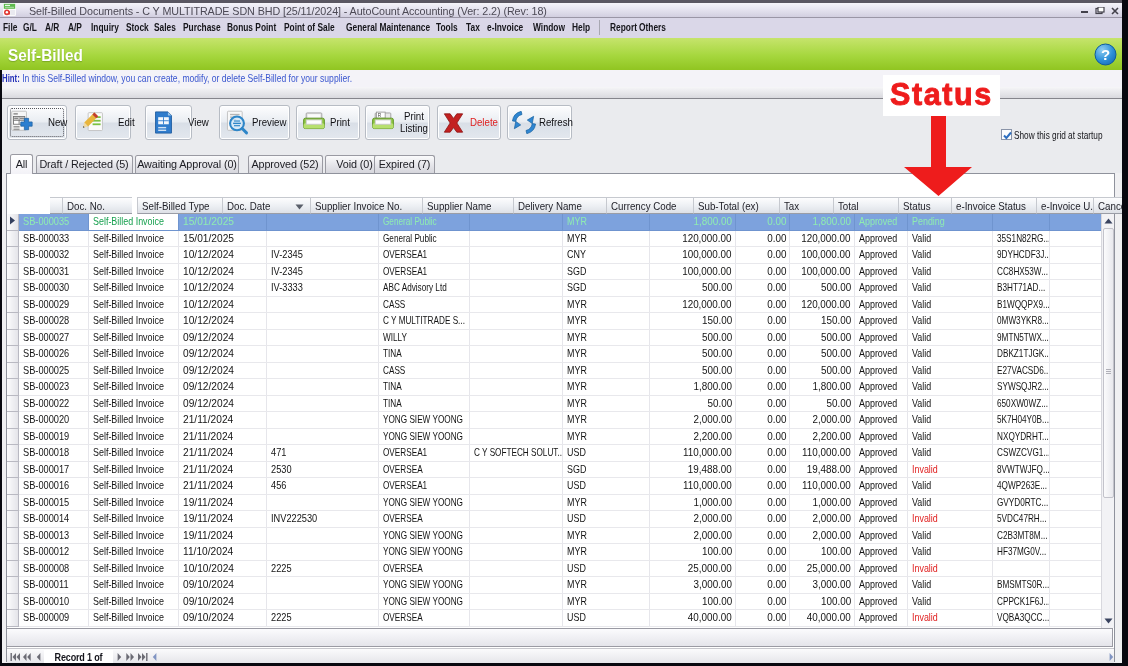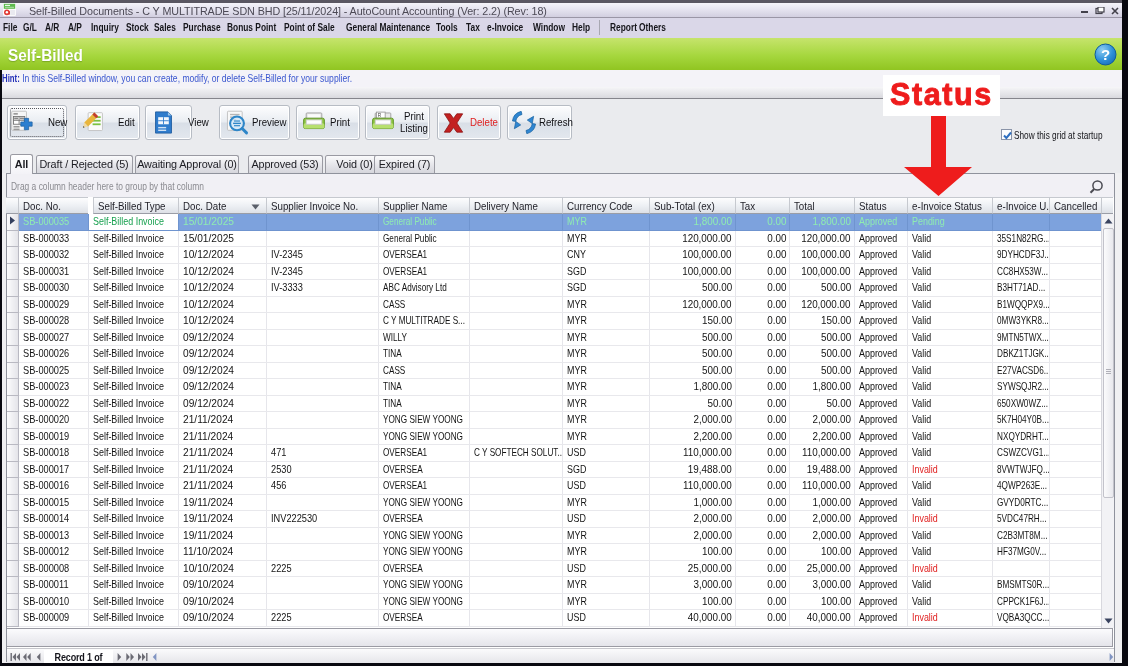--- a/index.html
+++ b/index.html
@@ -24,29 +24,29 @@
 .tbtn .lbl{font-size:11px;color:#101014;white-space:nowrap;line-height:11.5px;transform:scaleX(0.88);transform-origin:0 50%;}
 .tbtn svg{flex:0 0 auto;}
 .focusring{position:absolute;left:2px;top:2px;right:2px;bottom:2px;border:1px dotted #55565c;border-radius:2px;}
 
 .chk{left:1000.5px;top:128.5px;width:11px;height:11px;background:#fdfdfd;border:1px solid #8a94a8;}
 .chk svg{position:absolute;left:0px;top:0px;}
 .chklbl{left:1014px;top:128.5px;font-size:11px;color:#15151a;white-space:nowrap;transform:scaleX(0.75);transform-origin:0 0;}
 
 .tabrow{left:1px;top:152.5px;width:1121px;height:20px;background:#eaebee;}
 .tab{position:absolute;top:155px;height:17.5px;border:1px solid #9a9aa2;border-bottom:none;border-radius:2.5px 2.5px 0 0;background:linear-gradient(#fbfbfc,#e3e3e8 60%,#d6d6dc);font-size:10.8px;color:#1c1c22;text-align:center;line-height:17px;white-space:nowrap;overflow:hidden;letter-spacing:-0.1px;}
-.tab.sel{top:154px;height:19.5px;background:linear-gradient(#fff,#f3f2f7);z-index:5;line-height:18px;font-weight:bold;}
+.tab.sel{top:154px;height:19.5px;background:linear-gradient(#fff,#f3f2f7);z-index:5;line-height:18px;}
 
 .gridwrap{left:5.5px;top:172.5px;width:1109px;height:489.5px;border:1px solid #8f929c;background:#fff;}
 
 .grouppanel{left:0;top:0;width:1107px;height:23.5px;background:#f1f0f5;border-bottom:0px;}
 .dragtext{position:absolute;left:4px;top:6px;font-size:11px;color:#8a8a90;white-space:nowrap;transform:scaleX(0.766);transform-origin:0 0;}
 .findico{position:absolute;right:9px;top:5px;}
 .hdrrow{left:0;top:23.5px;width:1107px;height:16.5px;}
-.hcell{position:absolute;top:0;height:16.5px;background:linear-gradient(#fdfdfe,#eceff3 55%,#dde0e6);border-left:1px solid #c6c9cf;border-top:1px solid #c6c9cf;border-bottom:1px solid #9a9da6;font-size:10.6px;color:#1e1e26;line-height:16px;padding-left:4px;white-space:nowrap;overflow:hidden;}
+.hcell{position:absolute;top:0;height:16.5px;background:linear-gradient(#fdfdfe,#eceff3 55%,#dde0e6);border-left:1px solid #c6c9cf;border-top:1px solid #c6c9cf;border-bottom:1px solid #9a9da6;font-size:10.6px;color:#1e1e26;line-height:16px;padding-left:4px;white-space:nowrap;overflow:hidden;margin-left:44px;}
 .hcell.first{border-left:none;}
 .hcell i{font-style:normal;display:inline-block;transform:scaleX(0.92);transform-origin:0 50%;}
 
 table.grid{position:absolute;left:0;top:40px;border-collapse:collapse;table-layout:fixed;width:1094.8px;}
 table.grid td{height:16.5px;font-size:10.5px;color:#141414;border-right:1px solid #e6e6eb;border-bottom:1px solid #e8e8ec;padding:0 3px 0 4px;white-space:nowrap;overflow:hidden;line-height:15px;}
 table.grid td.ind{background:linear-gradient(90deg,#fcfcfd,#e4e4e9);border-right:1px solid #b9b9c2;border-bottom:1px solid #b9b9c2;padding:0;text-align:center;}
 table.grid td.num{text-align:right;}
 tr.selrow td{background:#7da2dd;color:#8fecb1;border-right-color:#6f94cf;border-bottom-color:#6f94cf;}
 tr.selrow td.focuscell{background:#fff;color:#17a04f;}
 tr.selrow td.ind{background:linear-gradient(90deg,#fcfcfd,#e4e4e9);color:#2c3c60;}
@@ -143,21 +143,21 @@
       <line x1="4" y1="11.5" x2="17" y2="11.5" stroke="#707070"></line>
       <line x1="10.5" y1="7" x2="10.5" y2="16" stroke="#707070"></line>
       <rect x="4.8" y="8.2" width="4.6" height="2.2" fill="#888"></rect>
       <rect x="11.5" y="8.2" width="4.6" height="2.2" fill="#888"></rect>
       <rect x="4" y="18" width="7" height="1.8" fill="#9a9a9a"></rect>
       <rect x="4" y="21" width="7" height="1.8" fill="#9a9a9a"></rect>
       <path d="M17 12 h5 v-5 h6 v5 h5 v6 h-5 v5 h-6 v-5 h-5 z" transform="translate(-1.5,3.5) scale(0.82)" fill="#2b7fd0" stroke="#1d5f9e" stroke-width="1"></path>
     </svg>
     <span class="lbl" style="margin-left:12px">New</span>
   </div>
-<div class="tbtn" style="left:75px;width:65px">
+<div class="tbtn" style="left:75px;width:56px">
     <svg width="25" height="25" viewBox="0 0 28 28" style="margin-left:5px">
       <rect x="8" y="3" width="16" height="20" rx="1" fill="#fbfbfb" stroke="#c0c0c0"></rect>
       <rect x="14" y="7" width="8" height="2" fill="#7dc243"></rect>
       <rect x="12" y="11" width="10" height="2" fill="#7dc243"></rect>
       <rect x="13" y="15" width="9" height="2" fill="#7dc243"></rect>
       <g transform="rotate(45 10 12)">
         <rect x="7" y="2" width="6" height="16" fill="#e8b53c"></rect>
         <rect x="7" y="2" width="6" height="3" fill="#c23b2e"></rect>
         <path d="M7 18 L10 23 L13 18 Z" fill="#f0d9a0"></path>
         <path d="M9 21.4 L10 23 L11 21.4 Z" fill="#3a3a3a"></path>
@@ -228,31 +228,24 @@
 <div class="abs chk">
     <svg width="11" height="11" viewBox="0 0 11 11">
       <path d="M2 5.5 L4.4 8 L9 2.5" fill="none" stroke="#2f6fc0" stroke-width="2"></path>
     </svg>
   </div>
 <div class="abs chklbl">Show this grid at startup</div>
 <div class="abs tabrow"></div>
 <div class="tab sel" style="left:10px;width:23px">All</div>
 <div class="tab" style="left:35.5px;width:97px">Draft / Rejected (5)</div>
 <div class="tab" style="left:135px;width:104px">Awaiting Approval (0)</div>
-<div class="tab" style="left:247.5px;width:75px">Approved (53)</div>
+<div class="tab" style="left:247.5px;width:75px">Approved (52)</div>
 <div class="tab" style="left:324.5px;width:60px">Void (0)</div>
 <div class="tab" style="left:374px;width:61px">Expired (7)</div>
 <div class="abs gridwrap">
-<div class="abs grouppanel">
-      <span class="dragtext">Drag a column header here to group by that column</span>
-<svg class="findico" width="17" height="17" viewBox="0 0 17 17">
-        <circle cx="9.5" cy="6.5" r="4.6" fill="none" stroke="#4a4a52" stroke-width="1.5"></circle>
-        <line x1="6.2" y1="10" x2="2.5" y2="13.7" stroke="#4a4a52" stroke-width="2"></line>
-      </svg>
-    </div>
 <div class="abs hdrrow">
       <div class="hcell first" style="left:-0.5px;width:11.5px"></div>
 <div class="hcell" style="left:11.0px;width:70.5px"><i>Doc. No.</i></div>
 <div class="hcell" style="left:86px;width:89.5px"><i>Self-Billed Type</i></div>
 <div class="hcell" style="left:171.0px;width:88.0px"><i>Doc. Date</i><svg style="position:absolute;right:6px;top:5.5px" width="9" height="6" viewBox="0 0 9 6">
           <path d="M0.5 0.5 L8.5 0.5 L4.5 5.5 Z" fill="#5a5f6a"></path>
         </svg></div>
 <div class="hcell" style="left:259.0px;width:112.0px"><i>Supplier Invoice No.</i></div>
 <div class="hcell" style="left:371.0px;width:91.0px"><i>Supplier Name</i></div>
 <div class="hcell" style="left:462.0px;width:93.0px"><i>Delivery Name</i></div>

